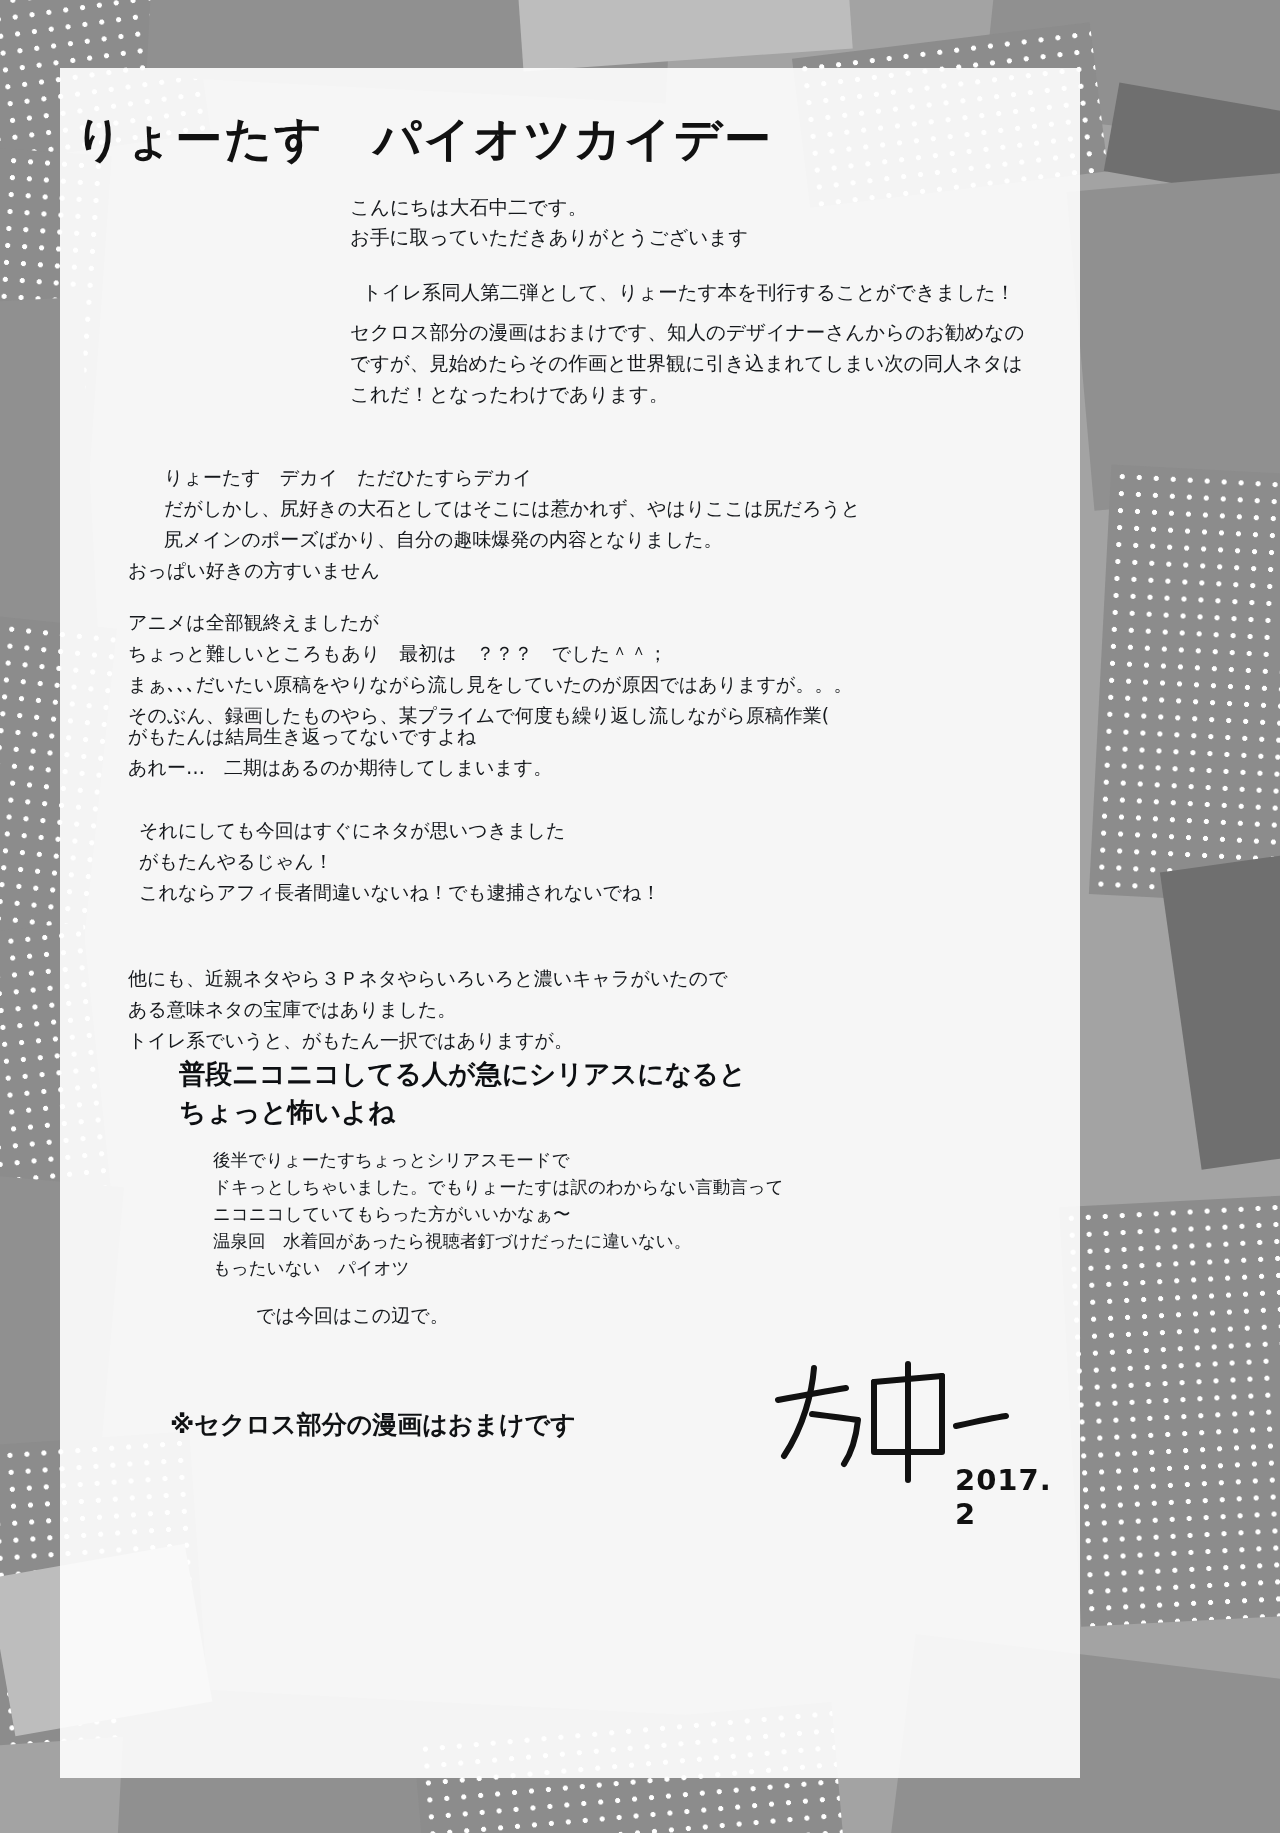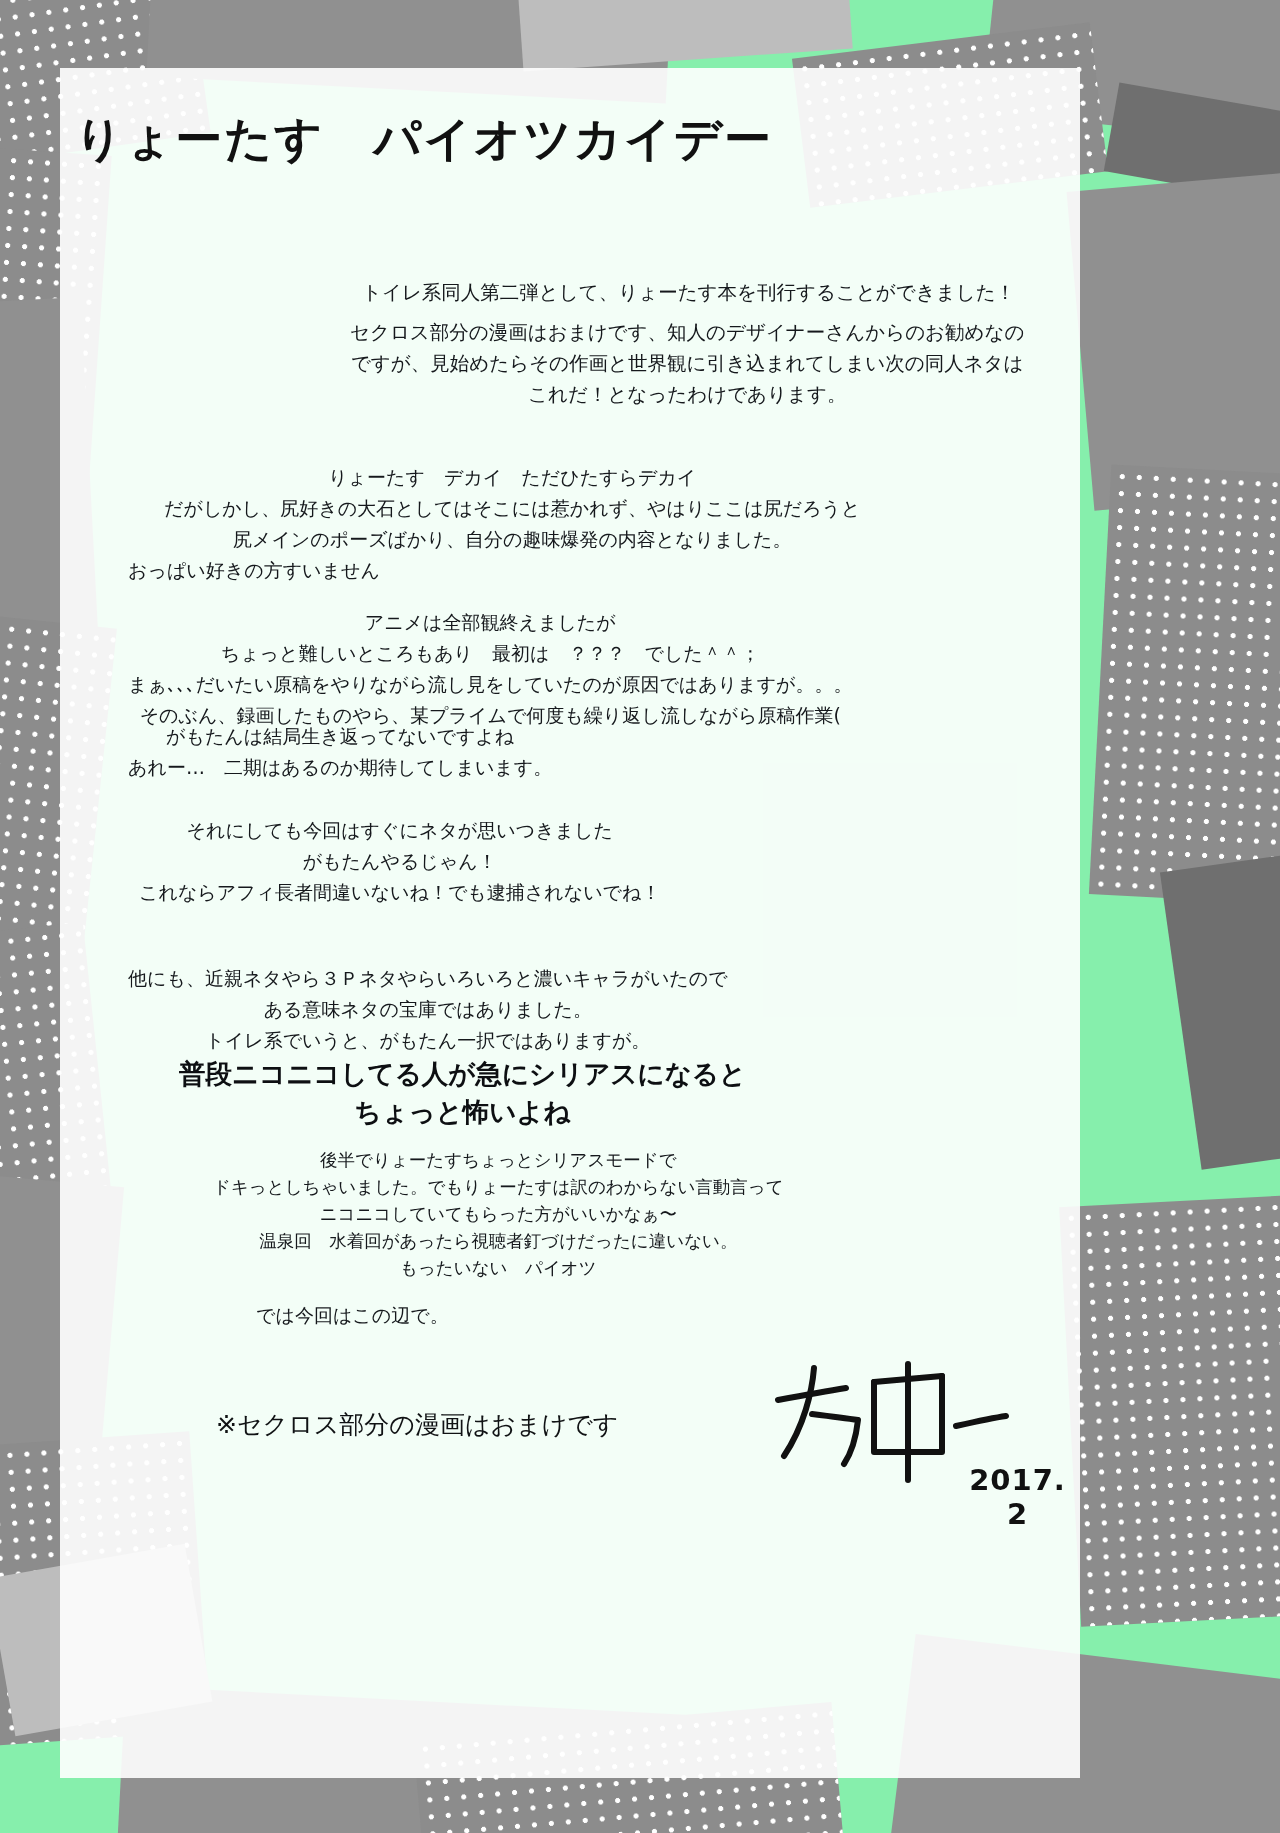--- a/index.html
+++ b/index.html
@@ -8,22 +8,21 @@
     background: #ffffff;
   }
   body {
     font-family: "Liberation Sans", sans-serif;
   }
   .page {
     position: relative;
     width: 1280px;
     height: 1833px;
     overflow: hidden;
-    background: #86efac;
-    text-align: center;
+    background: #a3a3a3;
   }
 
   
   .bg {
     position: absolute;
     inset: 0;
     overflow: hidden;
   }
   .patch {
     position: absolute;
@@ -159,23 +158,22 @@
   .closing {
     left: 196px;
     top: 1235px;
     font-size: 19px;
   }
 
   .footnote {
     left: 110px;
     top: 1340px;
     font-size: 25px;
-    font-weight: normal;
+    font-weight: bold;
     color: #101214;
-    margin-left: 46px;
   }
 
   
   .sign {
     position: absolute;
     left: 710px;
     top: 1288px;
     width: 240px;
     height: 140px;
   }
@@ -217,20 +215,22 @@
     <div class="patch grey" style="left:900px; top:1660px; width:440px; height:230px; transform:rotate(7deg);"></div>
     <div class="patch dots" style="left:1070px; top:1200px; width:270px; height:420px; transform:rotate(-3deg);"></div>
     <div class="patch lgrey" style="left:0px; top:1560px; width:200px; height:160px; transform:rotate(-10deg);"></div>
   </div>
 
   <div class="sheet">
     <div class="sheet-inner">
 
       <div class="title">りょーたす　パイオツカイデー</div>
 
+      <div class="block intro">こんにちは大石中二です。
+お手に取っていただきありがとうございます</div>
       <div class="block intro2">トイレ系同人第二弾として、りょーたす本を刊行することができました！</div>
       <div class="block intro3">セクロス部分の漫画はおまけです、知人のデザイナーさんからのお勧めなの
 ですが、見始めたらその作画と世界観に引き込まれてしまい次の同人ネタは
 これだ！となったわけであります。</div>
 
       <div class="block body1">りょーたす　デカイ　ただひたすらデカイ
 だがしかし、尻好きの大石としてはそこには惹かれず、やはりここは尻だろうと
 尻メインのポーズばかり、自分の趣味爆発の内容となりました。</div>
       <div class="block body2">おっぱい好きの方すいません</div>
       <div class="block body3">アニメは全部観終えましたが

